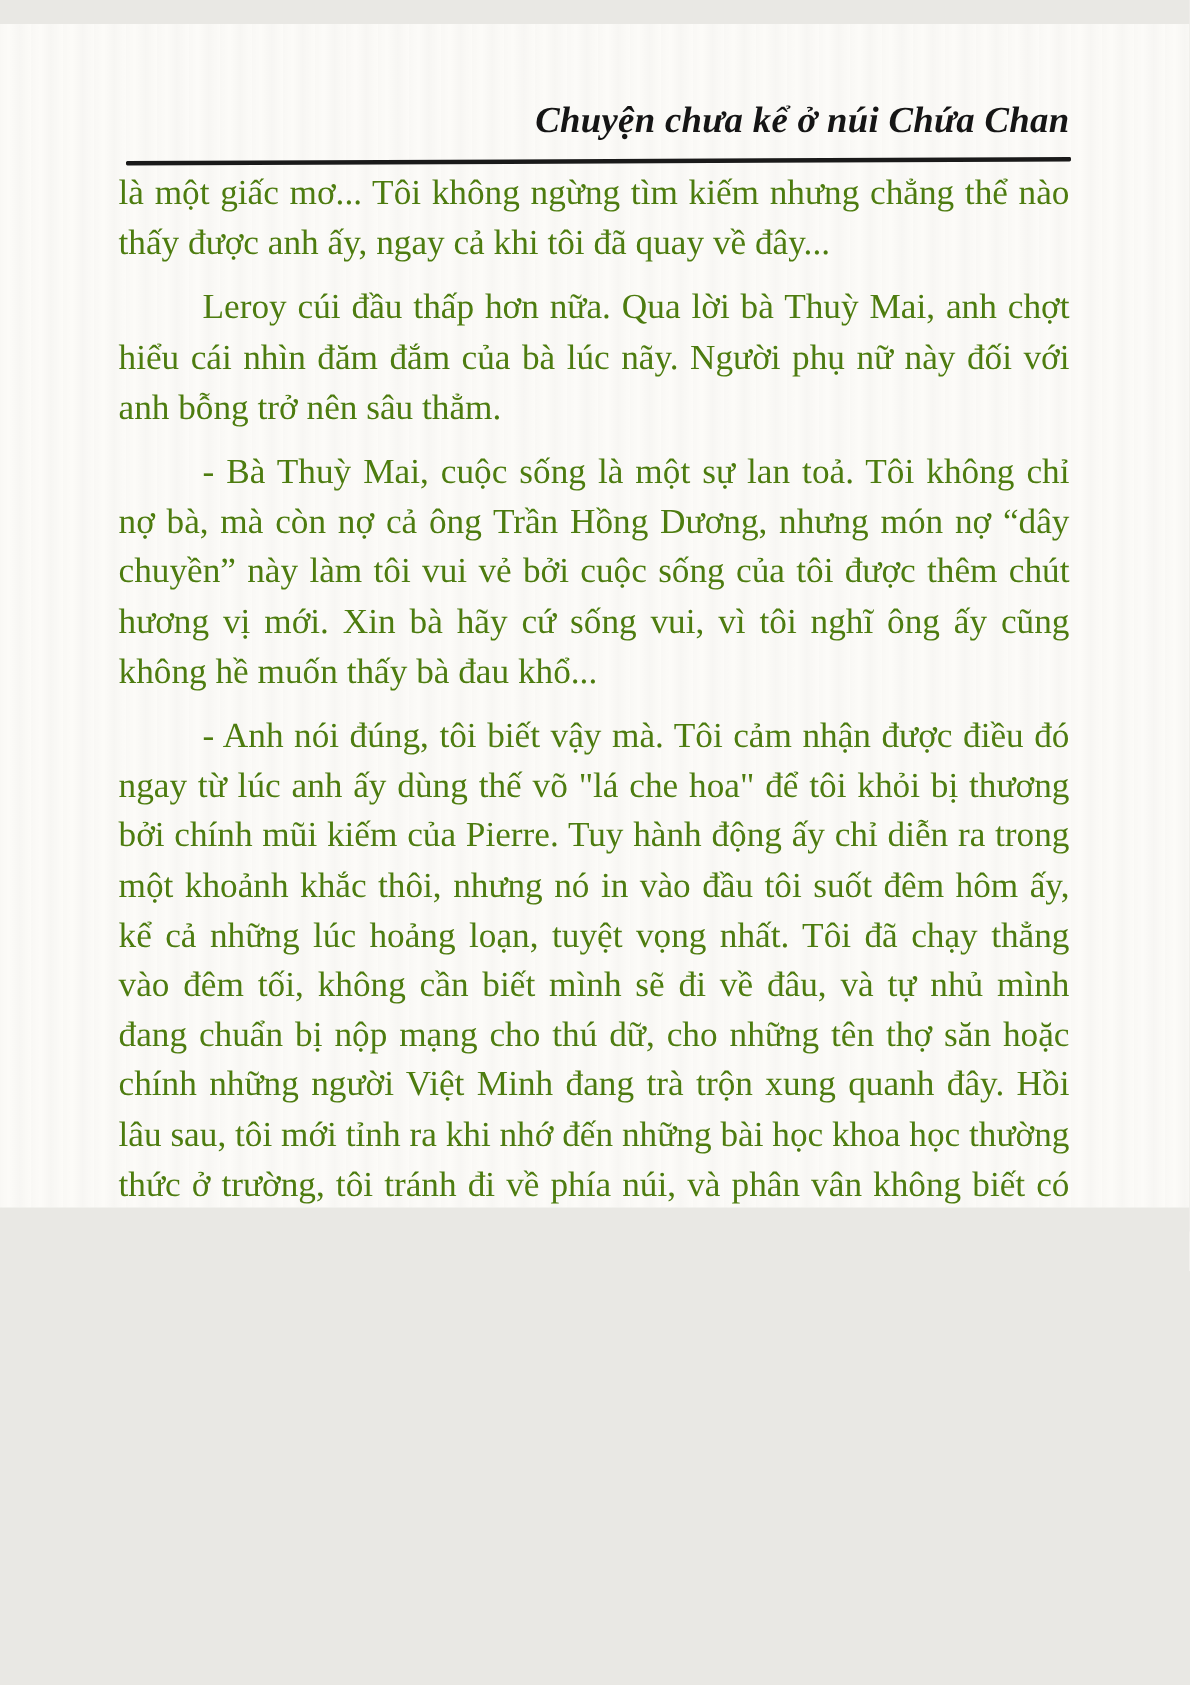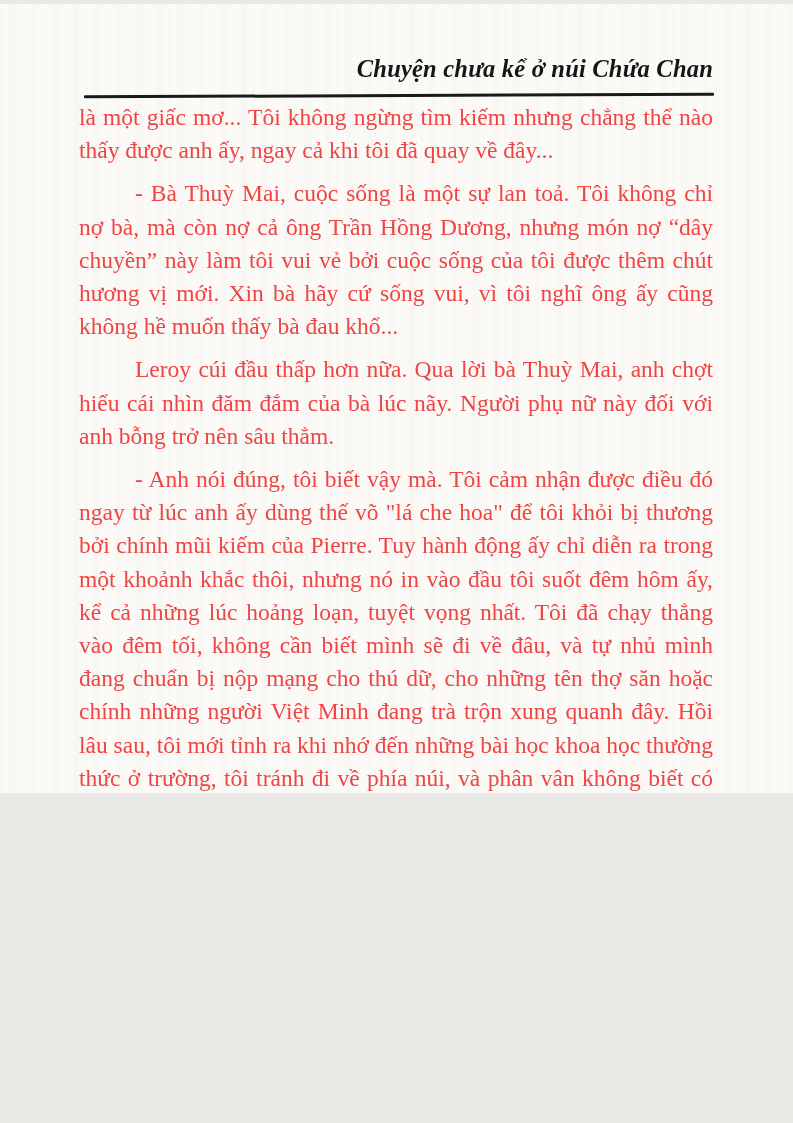--- a/index.html
+++ b/index.html
@@ -5,21 +5,21 @@
   * { box-sizing: border-box; }
   html, body {
     margin: 0;
     padding: 0;
     background: #e9e8e4;
   }
   .page {
     position: relative;
     width: 793px;
     height: 789px;
-    margin: 4px auto;
+    margin: 16px auto;
     background: #fcfbf8;
     overflow: hidden;
     color: #1b1b1b;
     font-family: "Liberation Serif", serif;
     padding-left: 24px;
   }
   
   .page::before {
     content: "";
     position: absolute;
@@ -57,21 +57,21 @@
     border-radius: 1px;
   }
   .body-text {
     position: absolute;
     top: 97px;
     left: 79px;
     width: 634px;
     font-size: 23.5px;
     line-height: 33.2px;
     text-align: justify;
-    color: #ef4444;
+    color: #4d7c0f;
   }
   .body-text p {
     margin: 0 0 10px 0;
   }
   .body-text p.indent {
     text-indent: 56px;
   }
   .page-number {
     position: absolute;
     top: 1029px;
@@ -88,20 +88,20 @@
 <div class="page">
 
   <div class="running-header">
     <span>Chuyện chưa kể ở núi Chứa Chan</span>
   </div>
 
   <div class="header-rule"></div>
 
   <div class="body-text">
     <p class="no-indent">là một giấc mơ... Tôi không ngừng tìm kiếm nhưng chẳng thể nào thấy được anh ấy, ngay cả khi tôi đã quay về đây...</p>
+    <p class="indent">Leroy cúi đầu thấp hơn nữa. Qua lời bà Thuỳ Mai, anh chợt hiểu cái nhìn đăm đắm của bà lúc nãy. Người phụ nữ này đối với anh bỗng trở nên sâu thẳm.</p>
     <p class="indent">- Bà Thuỳ Mai, cuộc sống là một sự lan toả. Tôi không chỉ nợ bà, mà còn nợ cả ông Trần Hồng Dương, nhưng món nợ “dây chuyền” này làm tôi vui vẻ bởi cuộc sống của tôi được thêm chút hương vị mới. Xin bà hãy cứ sống vui, vì tôi nghĩ ông ấy cũng không hề muốn thấy bà đau khổ...</p>
-    <p class="indent">Leroy cúi đầu thấp hơn nữa. Qua lời bà Thuỳ Mai, anh chợt hiểu cái nhìn đăm đắm của bà lúc nãy. Người phụ nữ này đối với anh bỗng trở nên sâu thẳm.</p>
     <p class="indent">- Anh nói đúng, tôi biết vậy mà. Tôi cảm nhận được điều đó ngay từ lúc anh ấy dùng thế võ "lá che hoa" để tôi khỏi bị thương bởi chính mũi kiếm của Pierre. Tuy hành động ấy chỉ diễn ra trong một khoảnh khắc thôi, nhưng nó in vào đầu tôi suốt đêm hôm ấy, kể cả những lúc hoảng loạn, tuyệt vọng nhất. Tôi đã chạy thẳng vào đêm tối, không cần biết mình sẽ đi về đâu, và tự nhủ mình đang chuẩn bị nộp mạng cho thú dữ, cho những tên thợ săn hoặc chính những người Việt Minh đang trà trộn xung quanh đây. Hồi lâu sau, tôi mới tỉnh ra khi nhớ đến những bài học khoa học thường thức ở trường, tôi tránh đi về phía núi, và phân vân không biết có nên đi men theo đường quốc lộ hay</p>
   </div>
 
   <div class="page-number">134</div>
 
 </div>
 
 </body></html>

